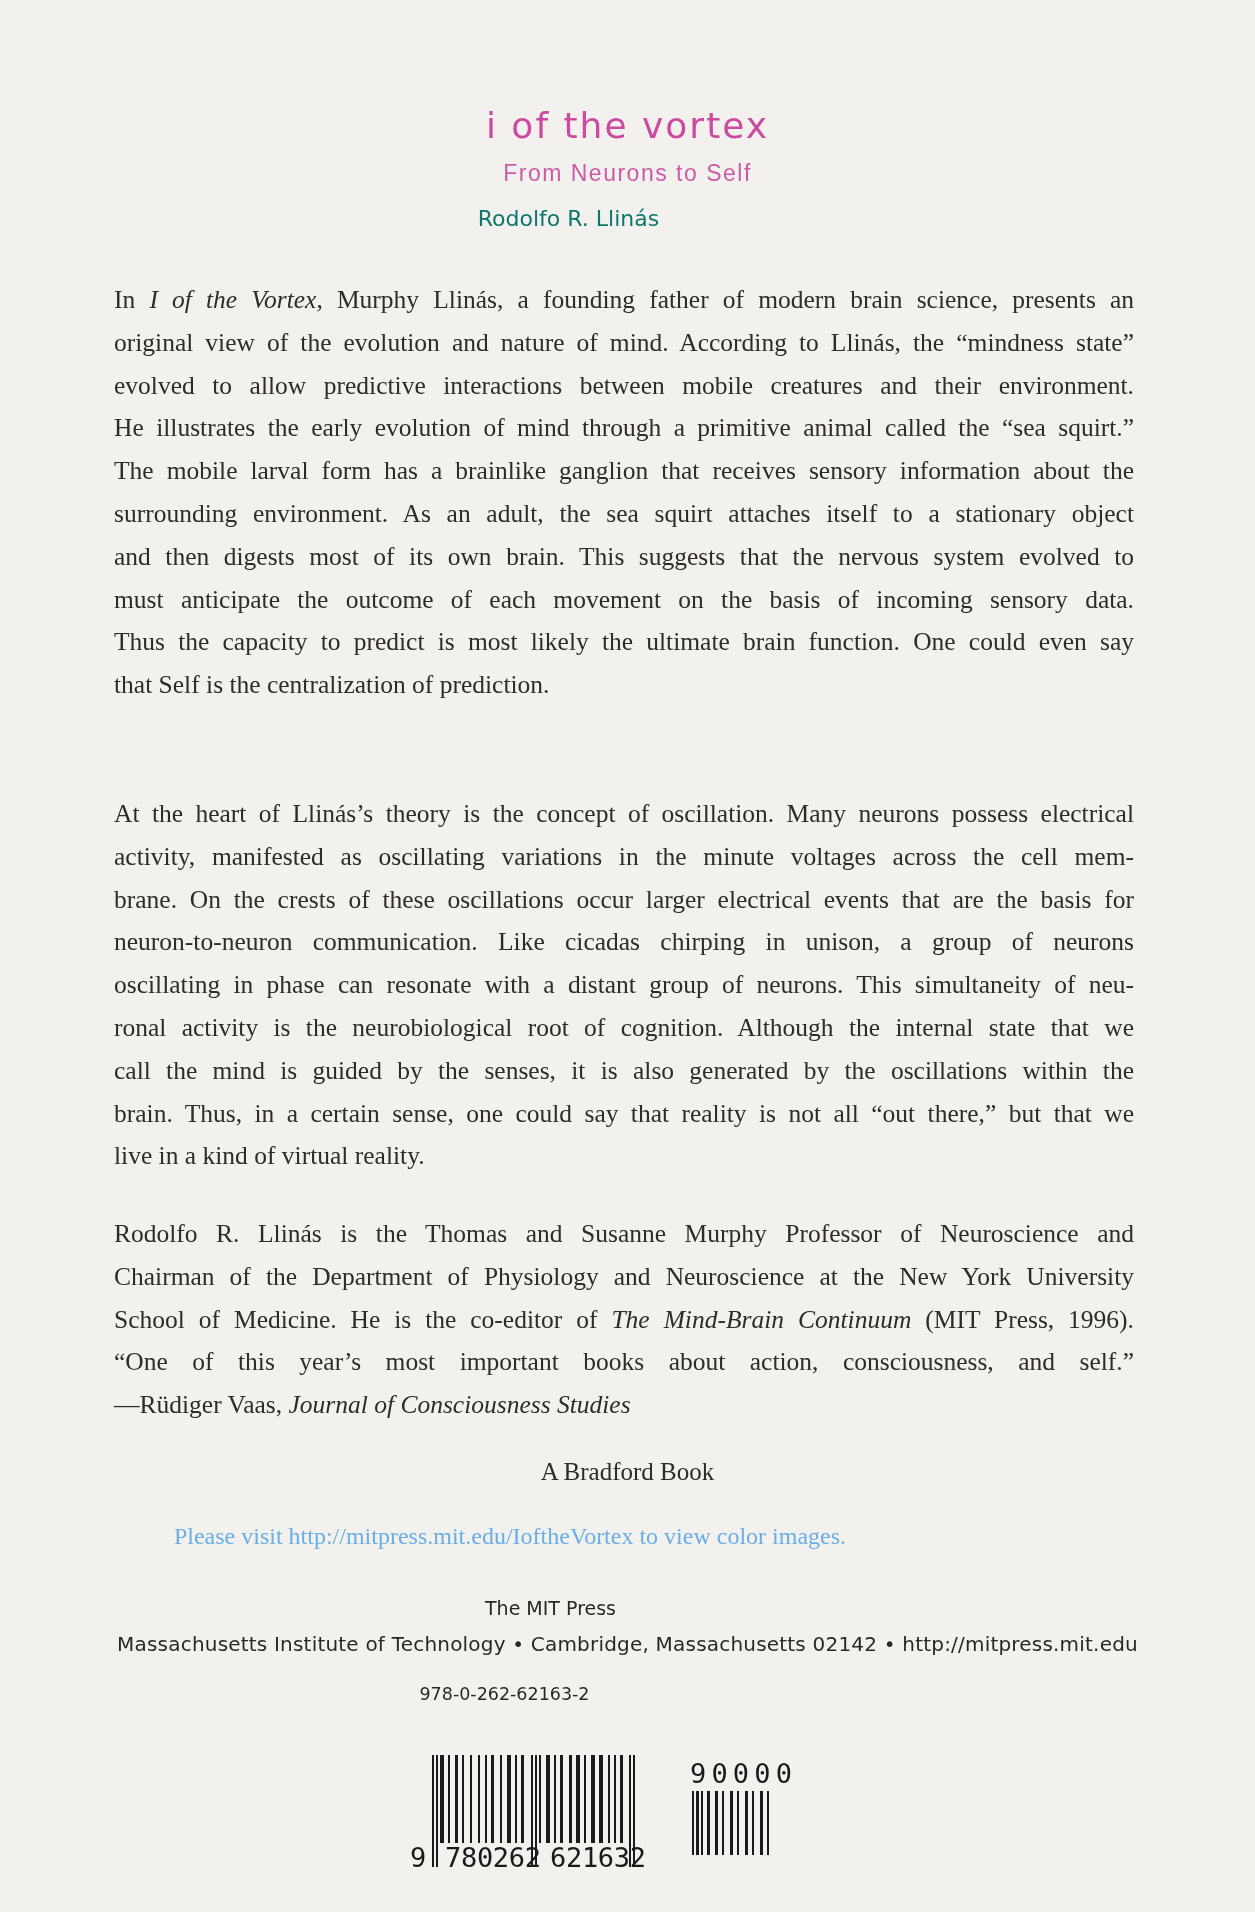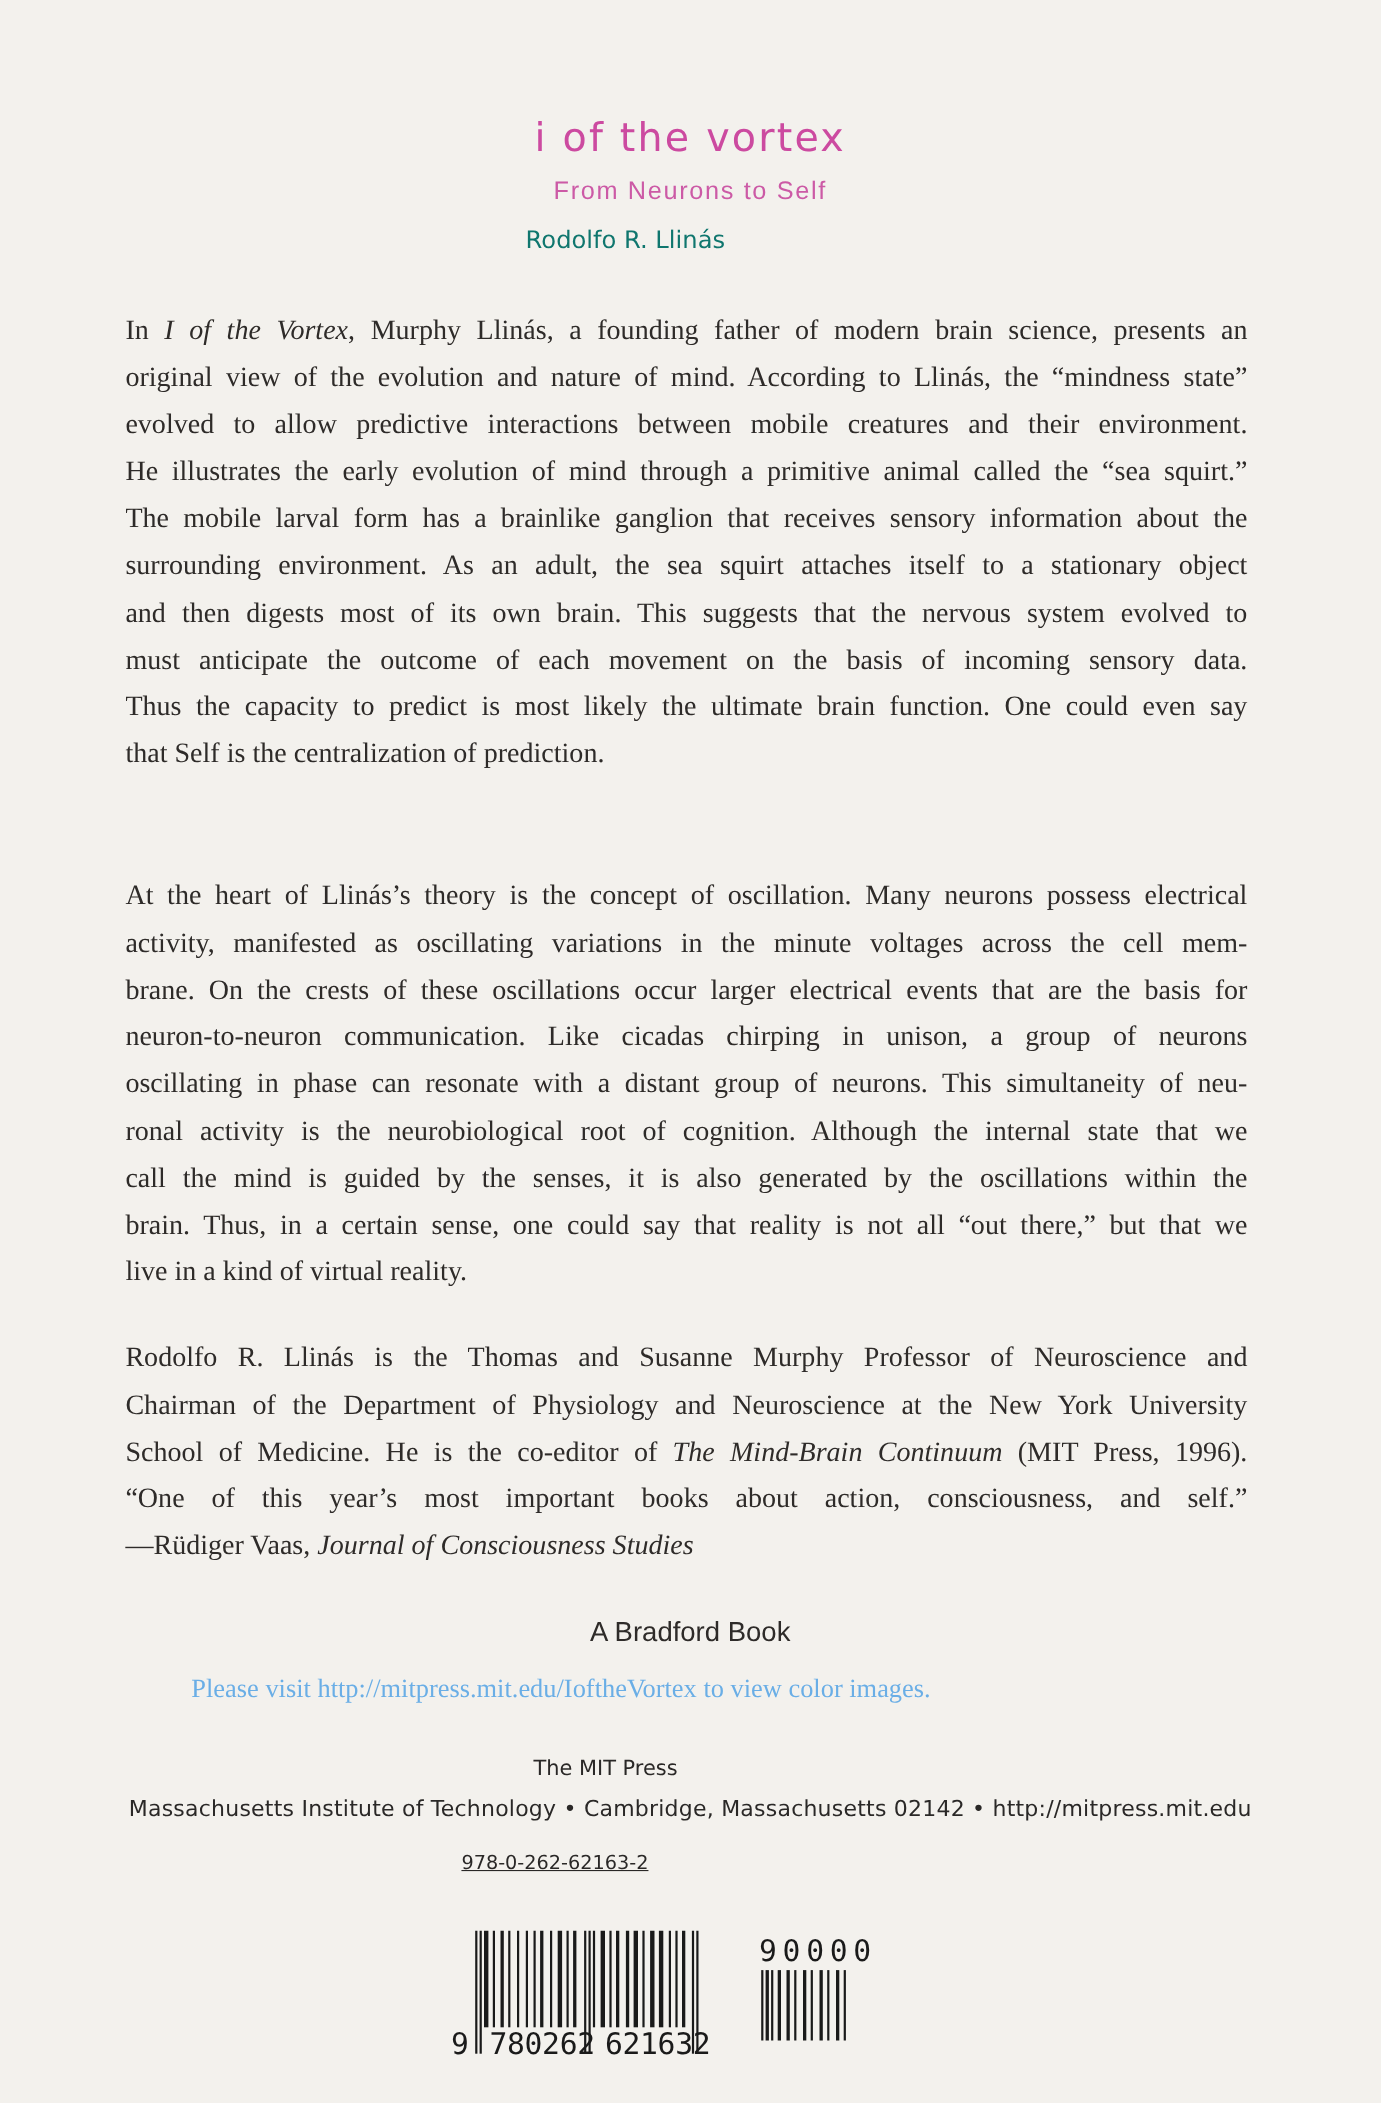--- a/index.html
+++ b/index.html
@@ -33,37 +33,37 @@
     text-align: justify; text-align-last: left;
   }
   .para .line { display: block; text-align: justify; text-align-last: justify; white-space: nowrap; overflow: visible; }
   .para .line.last { text-align-last: left; }
   #p1 { top: 279px; }
   #p2 { top: 793px; }
   #p3 { top: 1213px; }
 
   .bradford {
     position: absolute; top: 1458px; left: 0; width: 1255px; text-align: center;
-    font-family: Liberation Sans, sans-serif; font-size: 25px; color: #2e2b29; margin-top: 12px;
+    font-family: Liberation Serif, serif; font-size: 25px; color: #2e2b29;
   }
   .visit {
     position: absolute; top: 1523px; left: 0; width: 1020px; text-align: center;
     font-family: "Liberation Serif", serif; font-size: 24px; color: #6aaee6;
   }
   .press {
     position: absolute; top: 1597px; left: 0; width: 1101px; text-align: center;
     font-family: "DejaVu Sans", sans-serif; font-size: 19px; color: #2a2827;
   }
   .address {
     position: absolute; top: 1632px; left: 0; width: 1255px; text-align: center;
     font-family: "DejaVu Sans", sans-serif; font-size: 20px; color: #2a2827; letter-spacing: 0.2px;
   }
   .isbn {
     position: absolute; top: 1684px; left: 0; width: 1009px; text-align: center;
-    font-family: "DejaVu Sans", sans-serif; font-size: 17.5px; color: #2a2827; text-decoration: underline;
+    font-family: "DejaVu Sans", sans-serif; font-size: 17.5px; color: #2a2827;
   }
 
   .barcode { position: absolute; left: 410px; top: 1755px; width: 390px; height: 120px; }
   .barcode svg { display: block; }
   .bc-text { font-family: "DejaVu Sans Mono", monospace; fill: #1a1a1a; }
 </style>
 </head>
 <body>
 
 <div class="page">

